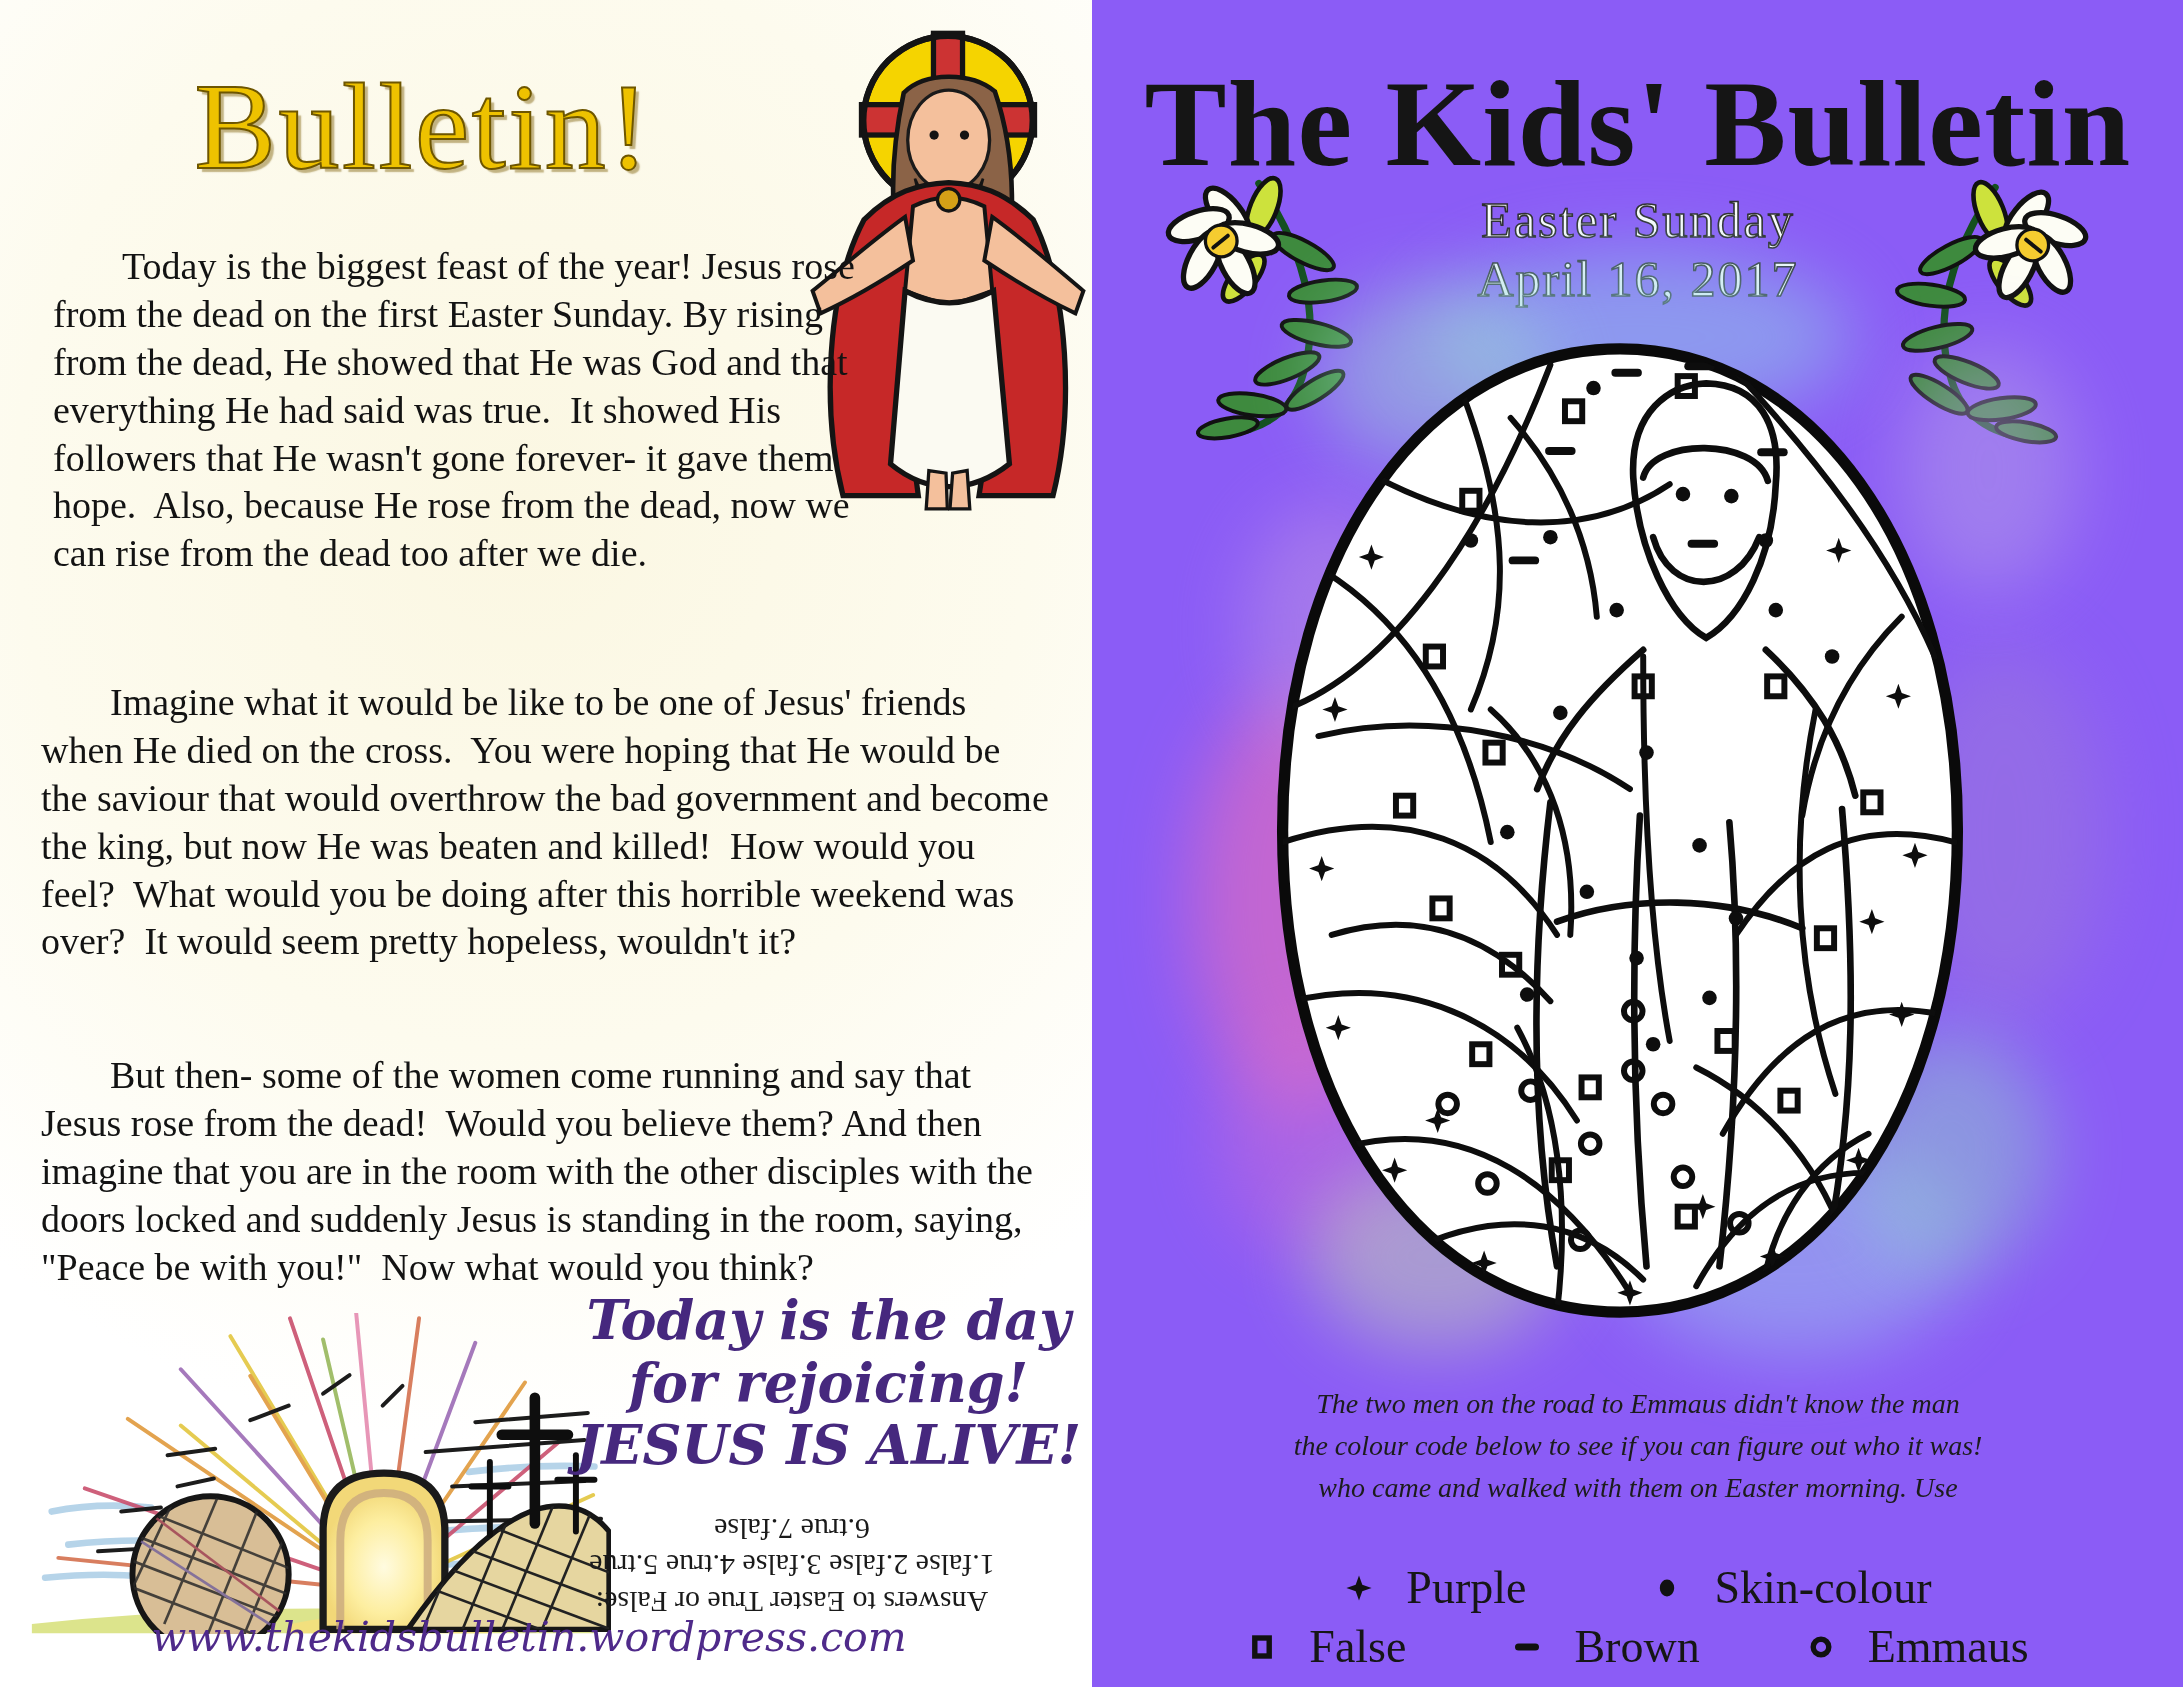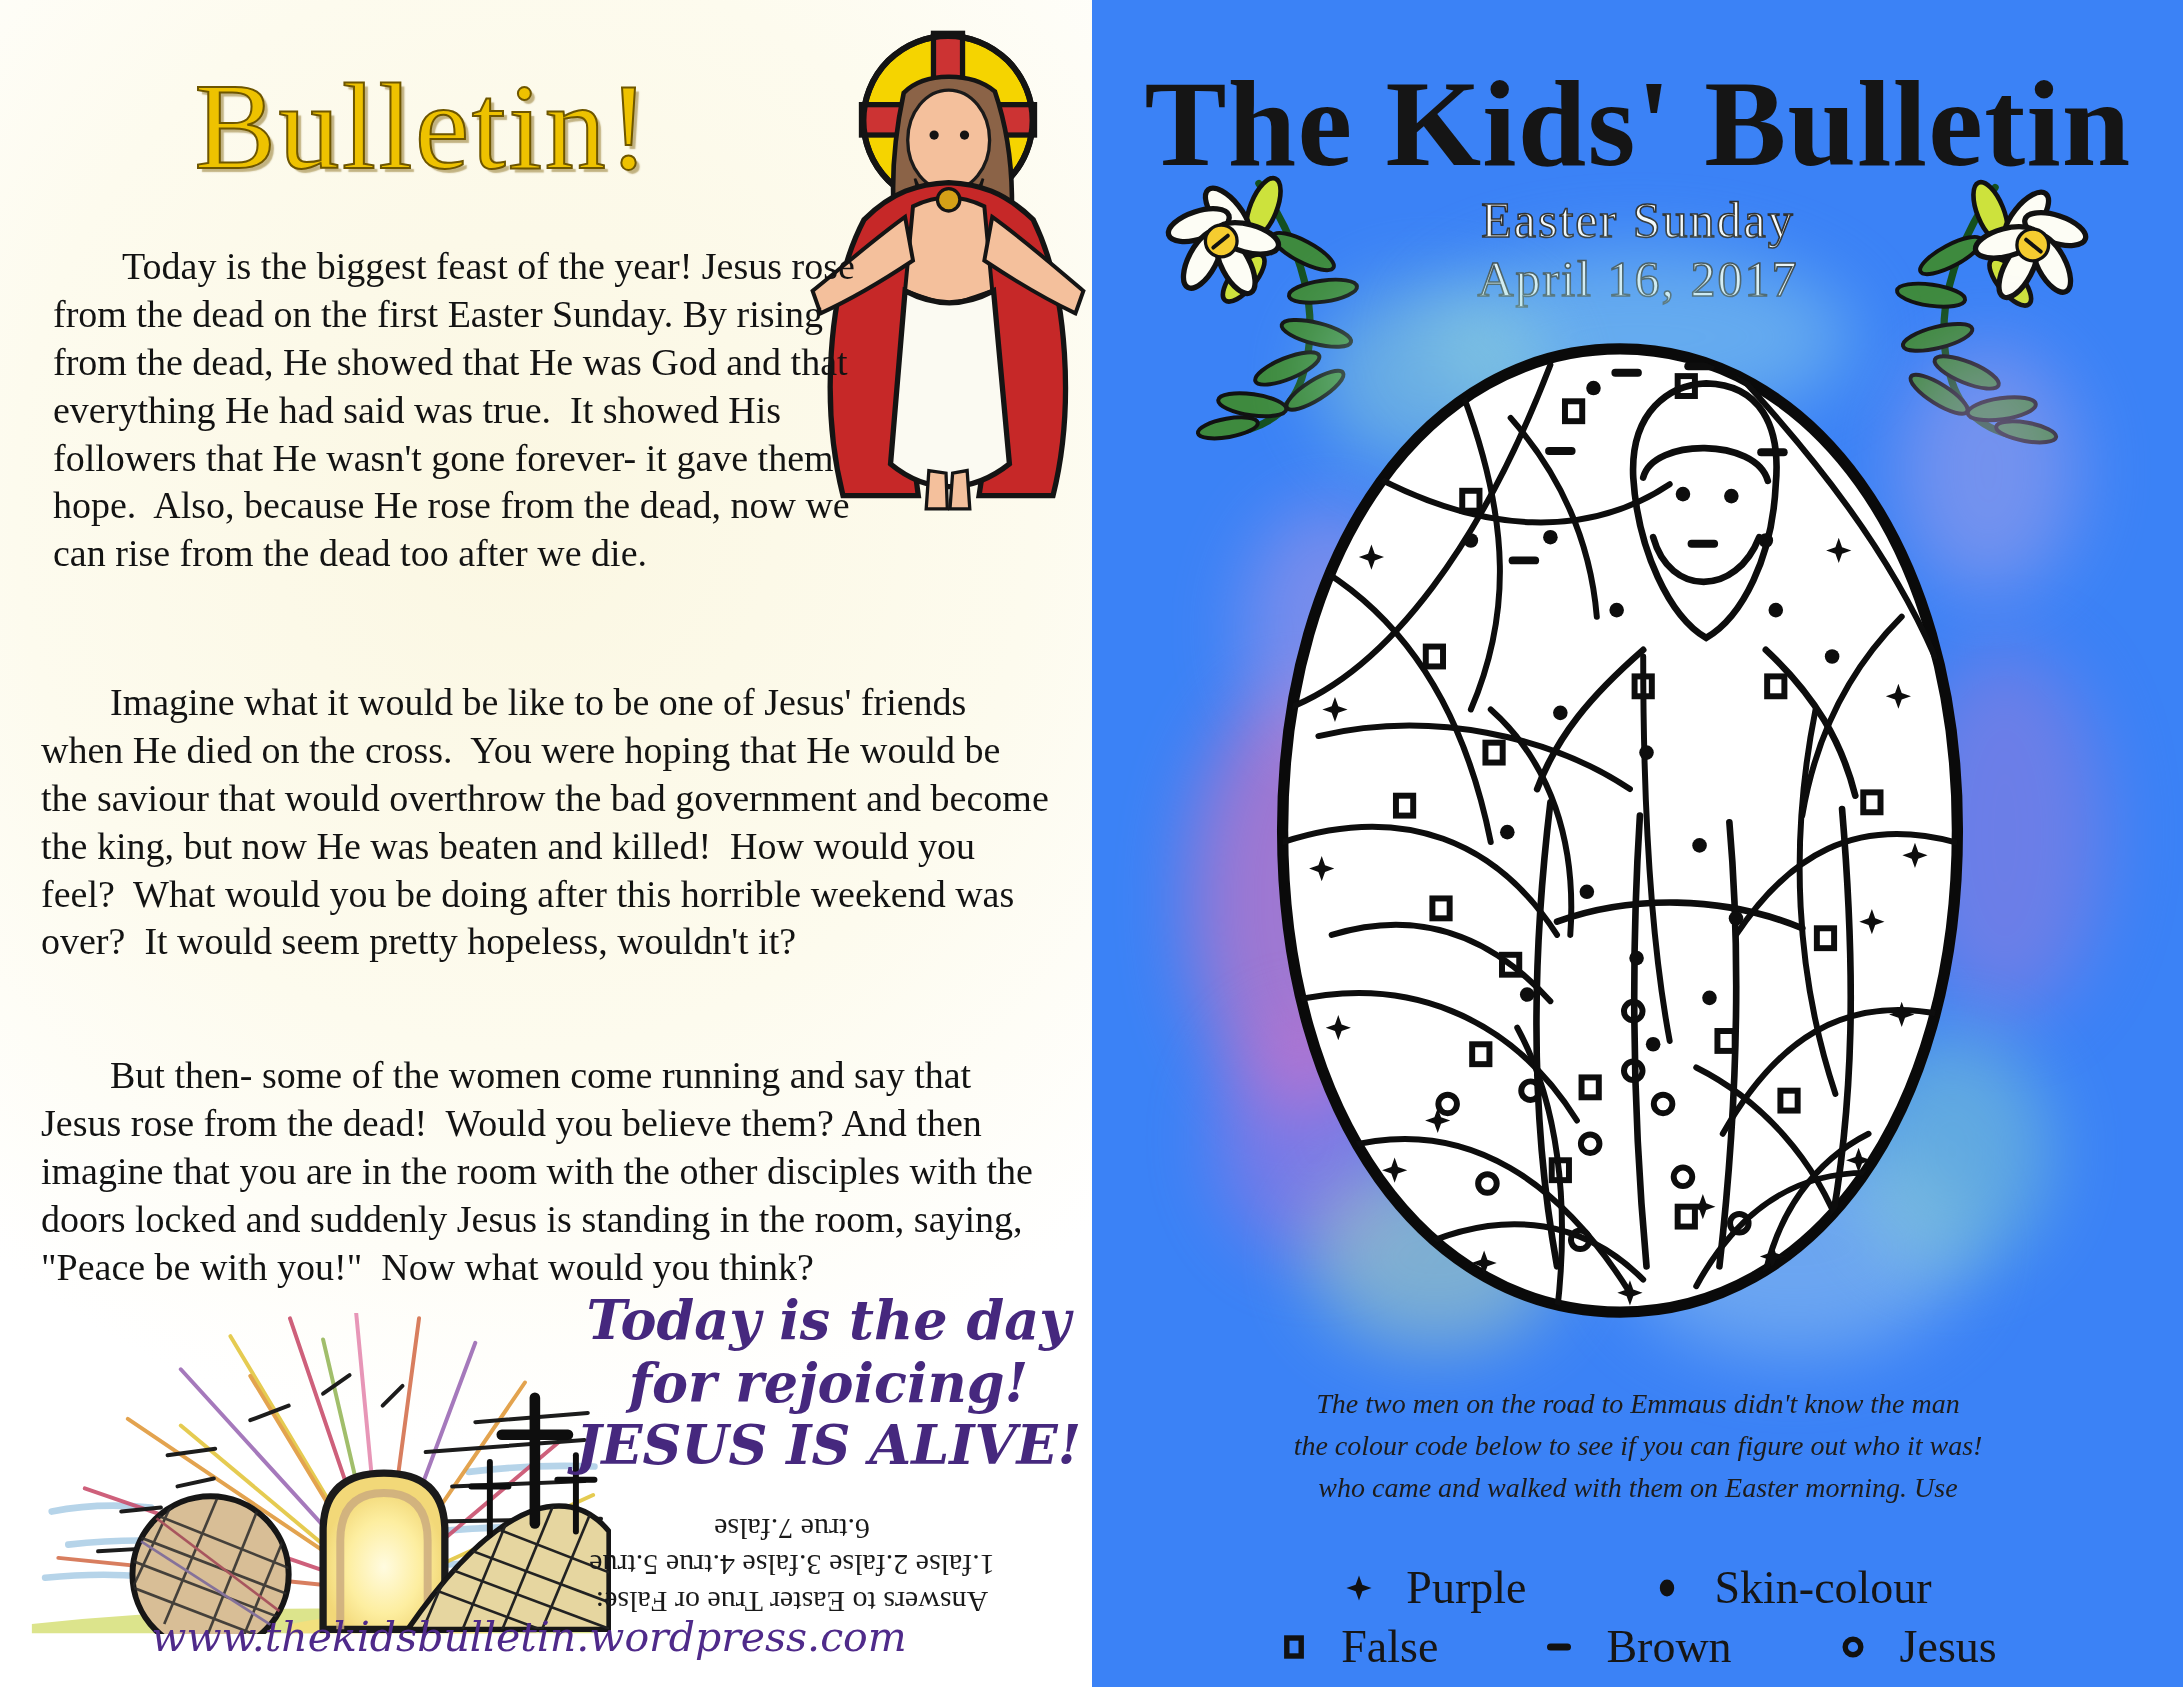--- a/index.html
+++ b/index.html
@@ -1,20 +1,20 @@
 <!DOCTYPE html>
 <html style="font-size:10.6px"><head>
 <meta charset="utf-8">
 <style>
   html,body{margin:0;padding:0;background:#ffffff;}
   body{width:2183px;height:1687px;font-family:"Liberation Serif",serif;color:#141414;}
   .sheet{position:relative;width:2183px;height:1687px;overflow:hidden;background:#ffffff;}
   .page{position:absolute;top:0;height:1687px;width:1092px;}
   .page-left{left:0;background:radial-gradient(ellipse 926px 992px at 48% 30%, #fbf7e2 0%, #fdfbee 55%, #ffffff 95%);}
-  .page-right{left:1092px;background:#3b82f6;}
+  .page-right{left:1092px;background:#8b5cf6;}
 
   
   .alleluia{position:absolute;left:99px;top:57px;width:648px;text-align:center;
     font-size:122px;font-weight:400;color:#eec200;letter-spacing:2.6px;
     -webkit-text-stroke:2px #6e5600;text-shadow:4px 4px 1.3px rgba(122,92,0,.45);}
   .jesus-figure{position:absolute;left:806px;top:8px;width:284px;height:509px;}
   .bodytext{position:absolute;font-size:38px;line-height:1.26;white-space:pre-wrap;text-indent:69px;color:#131313;}
   .para1{left:53px;top:243px;width:827px;}
   .para2{left:41px;top:679px;width:1009px;}
   .para3{left:41px;top:1052px;width:1009px;}
@@ -440,18 +440,18 @@
       <div class="legend-item">
         <svg width="30" height="30" viewBox="-25 -25 50 50">
             <rect x="-20" y="-6" width="40" height="12" rx="6" fill="#111111"></rect>
           </svg>
         <span>Brown</span>
       </div>
       <div class="legend-item">
         <svg width="30" height="30" viewBox="-25 -25 50 50">
             <circle r="13" fill="none" stroke="#111111" stroke-width="9"></circle>
           </svg>
-        <span>Jesus</span>
+        <span>Emmaus</span>
       </div>
     </div>
   </div>
 </div>
 
 
 </body></html>

